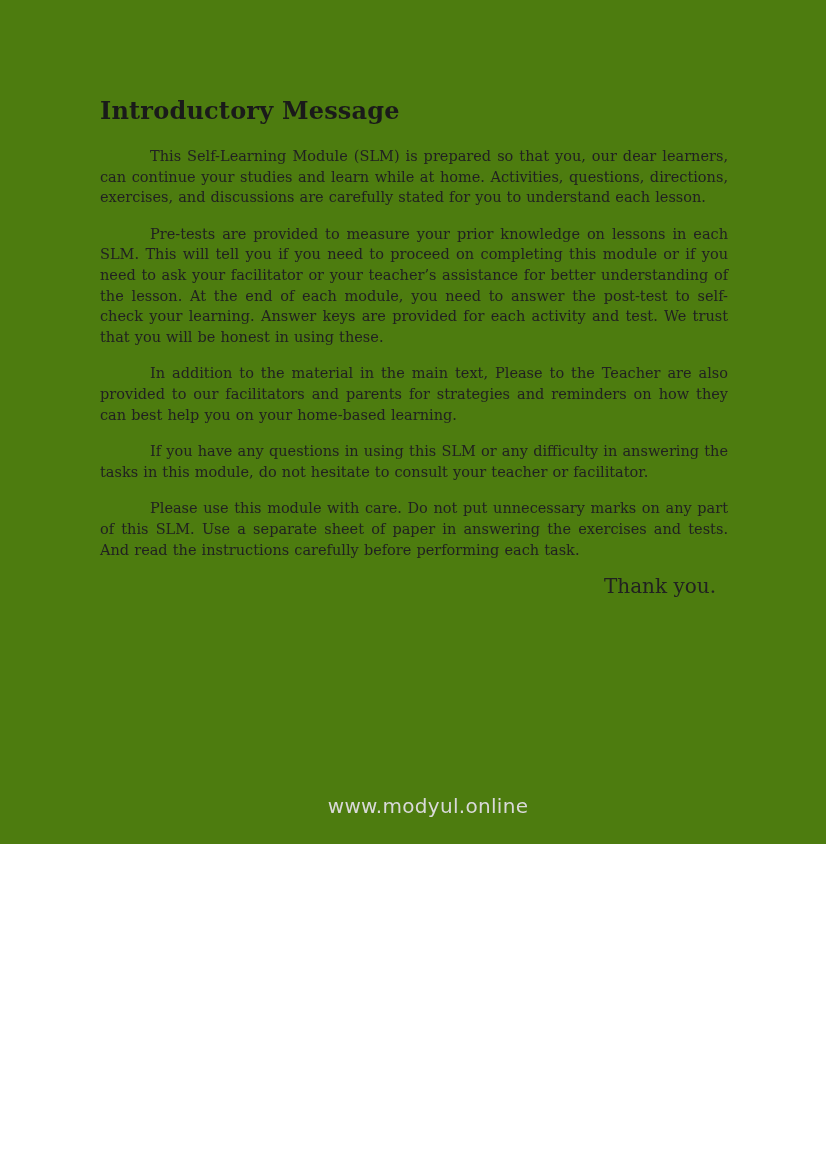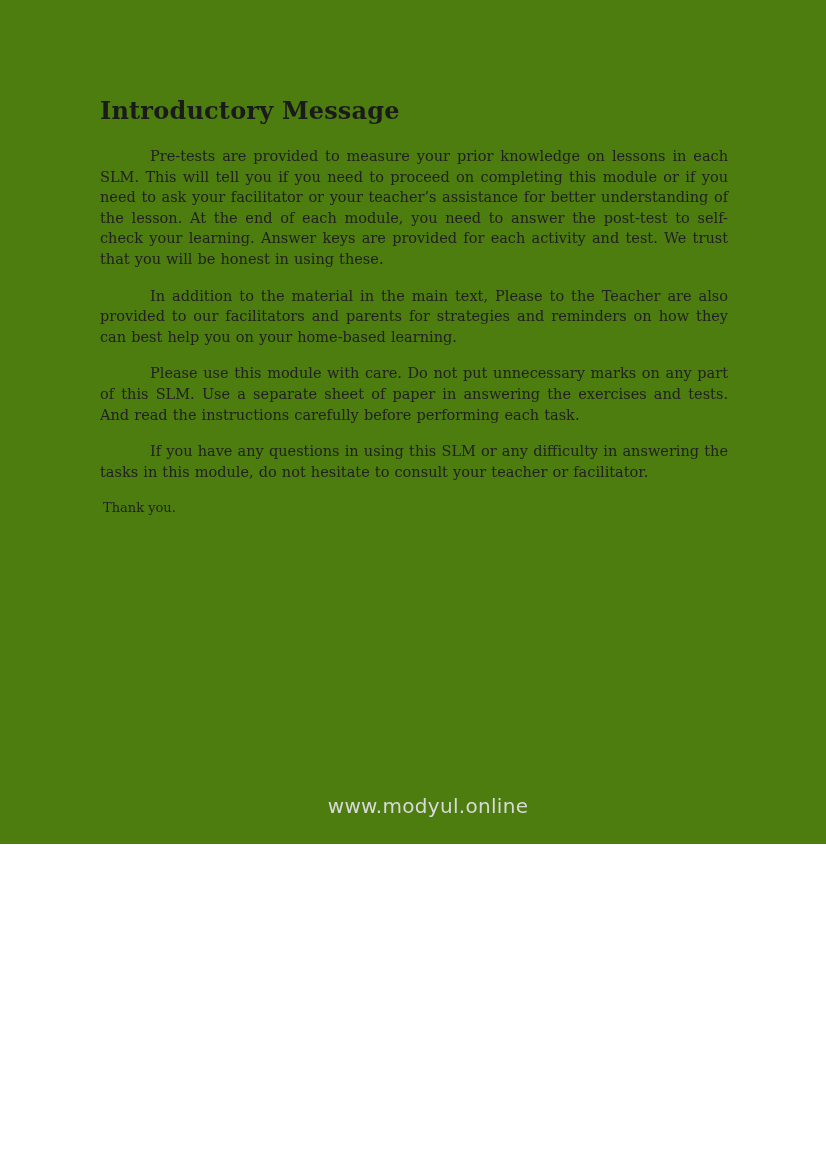--- a/index.html
+++ b/index.html
@@ -34,24 +34,24 @@
   }
   p.body-para {
     margin: 0 0 16px 0;
     font-size: 14.5px;
     line-height: 20.6px;
     text-align: justify;
     text-indent: 50px;
     word-spacing: 0.5px;
   }
   p.closing {
-    margin: 3px;
-    font-size: 13px;
+    margin: 12px;
+    font-size: 20px;
     line-height: 20.6px;
-    text-align: left;
+    text-align: right;
     text-indent: 0;
   }
   .footer {
     position: absolute;
     left: 0;
     right: 0;
     bottom: 26px;
     text-align: center;
     font-family: "DejaVu Sans", sans-serif;
     font-size: 20px;
@@ -59,27 +59,28 @@
     letter-spacing: 0.3px;
   }
 </style>
 </head>
 <body>
 
 <div class="page">
   <div class="content">
     <h1 class="doc-title">Introductory Message</h1>
 
+    <p class="body-para">This Self-Learning Module (SLM) is prepared so that you, our dear learners, can continue your studies and learn while at home.  Activities, questions, directions, exercises, and discussions are carefully stated for you to understand each lesson.</p>
 
 
     <p class="body-para">Pre-tests are provided to measure your prior knowledge on lessons in each SLM. This will tell you if you need to proceed on completing this module or if you need to ask your facilitator or your teacher’s assistance for better understanding of the lesson. At the end of each module, you need to answer the post-test to self-check your learning. Answer keys are provided for each activity and test. We trust that you will be honest in using these.</p>
 
     <p class="body-para">In addition to the material in the main text, Please to the Teacher are also provided to our facilitators and parents for strategies and reminders on how they can best help you on your home-based learning.</p>
 
+    <p class="body-para">If you have any questions in using this SLM or any difficulty in answering the tasks in this module, do not hesitate to consult your teacher or facilitator.</p>
+
     <p class="body-para">Please use this module with care. Do not put unnecessary marks on any part of this SLM. Use a separate sheet of paper in answering the exercises and tests.  And read the instructions carefully before performing each task.</p>
-
-    <p class="body-para">If you have any questions in using this SLM or any difficulty in answering the tasks in this module, do not hesitate to consult your teacher or facilitator.</p>
 
     <p class="closing">Thank you.</p>
   </div>
 
   <div class="footer">www.modyul.online</div>
 </div>
 
 </body></html>

